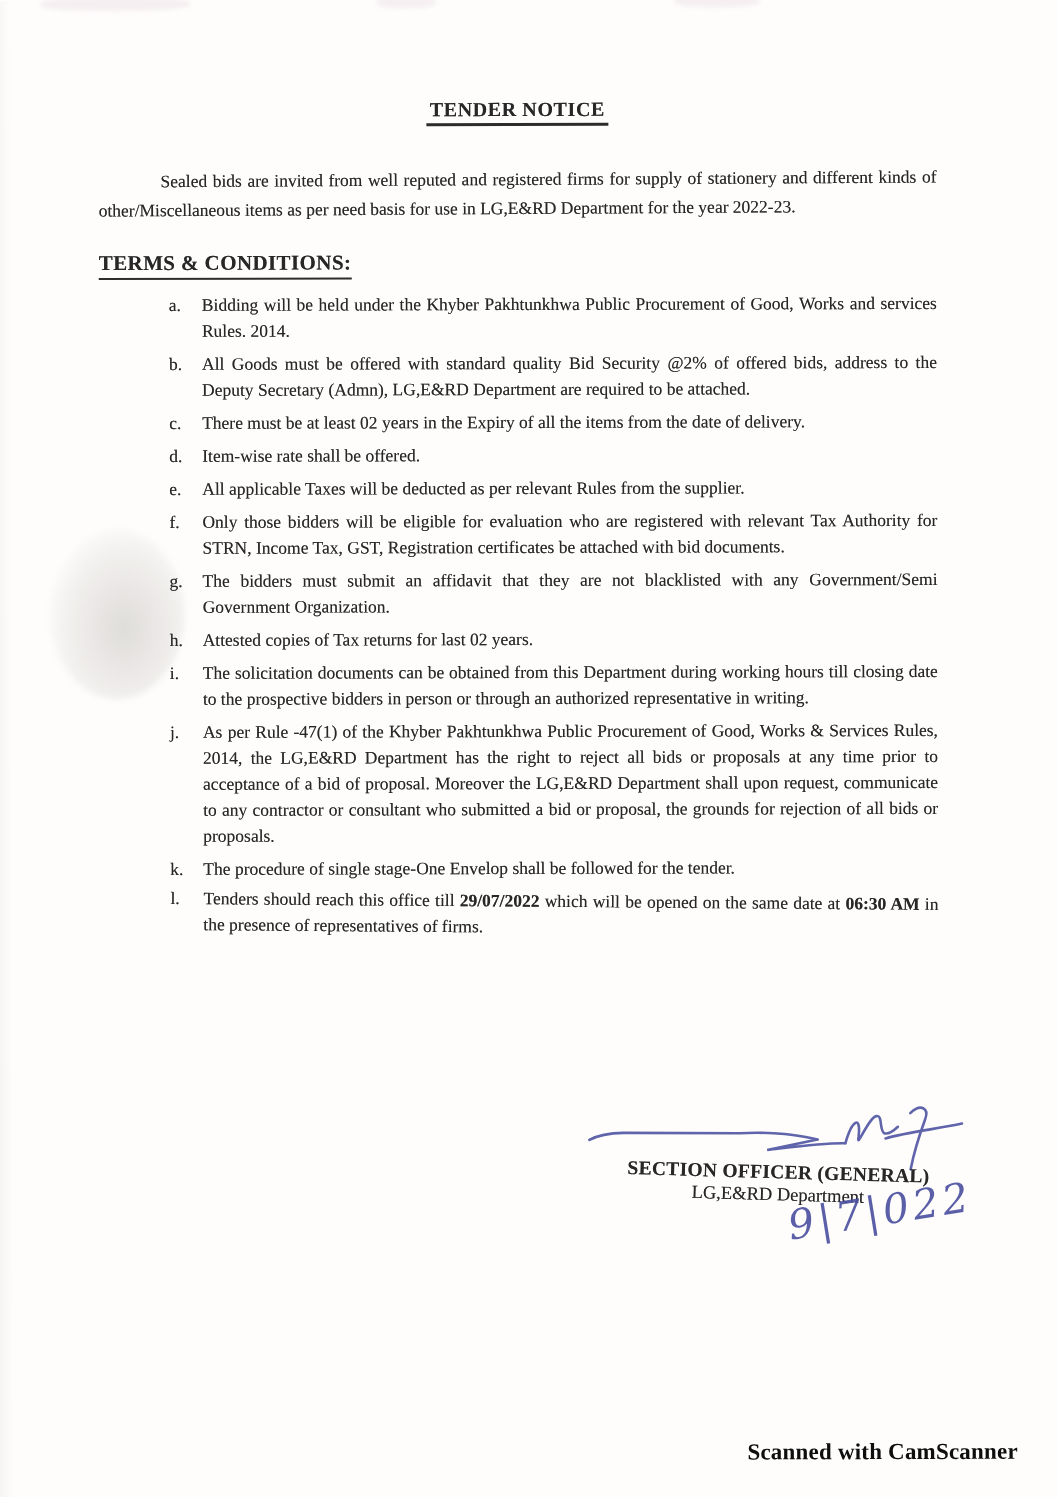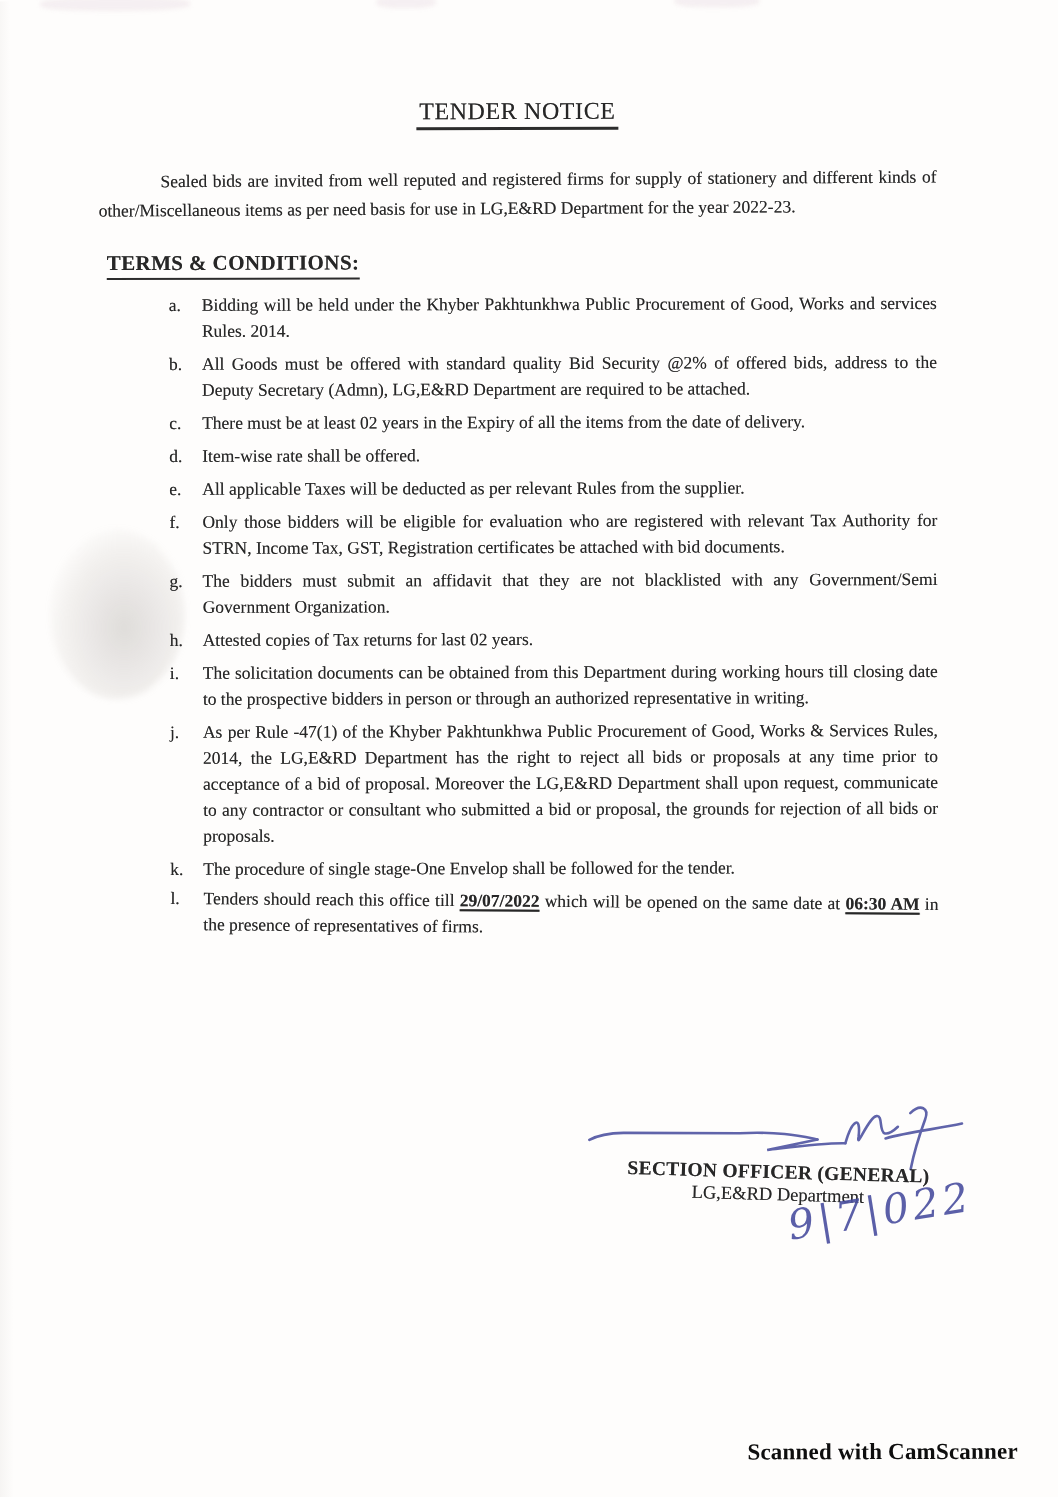--- a/index.html
+++ b/index.html
@@ -20,47 +20,47 @@
     filter:blur(3px);
   }
   .edge-mark{background:rgba(205,175,195,0.18);filter:blur(2px);border-radius:40%;}
   .edge1{left:42px;top:-4px;width:150px;height:14px;}
   .edge2{left:378px;top:-4px;width:60px;height:12px;}
   .edge3{left:676px;top:-5px;width:86px;height:13px;}
   .left-shade{left:-6px;top:0;width:18px;height:1497px;background:linear-gradient(to right, rgba(180,175,170,0.14), rgba(180,175,170,0));}
 
   .title-wrap{position:absolute;left:100px;top:98px;width:838px;text-align:center;}
   .doc-title{
-    display:inline-block;font-weight:normal;font-size:24px;letter-spacing:0.6px;
+    display:inline-block;font-weight:bold;font-size:20px;letter-spacing:0.6px;
     border-bottom:3px solid #2c2c2c;padding:0 3px 2px;
   }
 
   .intro{
     position:absolute;left:100px;top:147px;width:838px;
     font-size:17.5px;line-height:29px;text-align:justify;text-indent:62px;
     transform:rotate(-0.2deg);
   }
 
-  .terms-heading-wrap{position:absolute;left:108px;top:250px;}
+  .terms-heading-wrap{position:absolute;left:100px;top:250px;}
   .terms-heading{
     display:inline-block;font-weight:bold;font-size:21px;letter-spacing:0.4px;
     border-bottom:2.5px solid #2c2c2c;padding-bottom:2px;
   }
 
   .terms{
     position:absolute;left:170px;top:291px;width:768px;
     display:flex;flex-direction:column;gap:7px;
     font-size:17.5px;line-height:26px;
   }
   .term{display:flex;}
   .term .marker{flex:0 0 33px;}
   .term .text{flex:1;text-align:justify;}
   .term-l{transform:rotate(0.6deg);}
   .bold-u{
-    font-weight:bold;text-decoration:underline;
+    font-weight:bold;
     text-decoration-thickness:2px;text-underline-offset:3px;
   }
 
   .sig-block{position:absolute;left:572px;top:1102px;width:412px;text-align:center;transform:rotate(1.8deg);}
   .sig-stroke{display:block;margin:0 auto -6px;}
   .officer-title{font-weight:bold;font-size:19.5px;letter-spacing:0.3px;white-space:nowrap;}
   .dept-line{font-size:18.5px;margin-top:1px;}
   .hand-date{
     position:absolute;left:786px;top:1188px;
     font-size:41px;color:#4a4f9f;font-style:italic;letter-spacing:4px;

